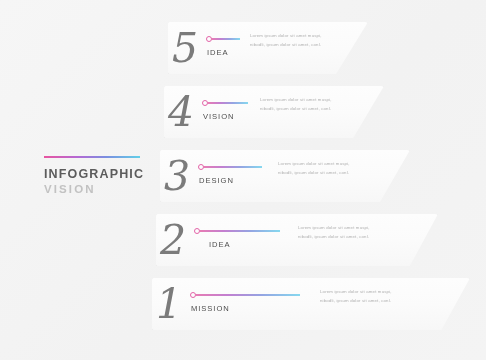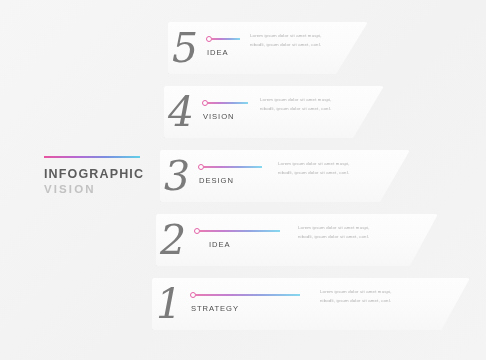--- a/index.html
+++ b/index.html
@@ -188,18 +188,18 @@
     <div class="copy" style="left:142px; top:19px;">nibodli, ipsum dolor sit amet, conl.</div>
   </div>
 
   <div class="row" style="left:152px; top:278px; width:318px;">
     <div class="plate" style="width:318px; clip-path: polygon(0 0, 100% 0, 91% 100%, 0 100%);"></div>
     <div class="num" style="left:4px;">1</div>
     <div class="conn" style="left:38px; top:13px;">
       <span class="ring"></span>
       <span class="bar" style="width:104px;"></span>
     </div>
-    <div class="label" style="left:39px; top:26px;">STRATEGY</div>
+    <div class="label" style="left:39px; top:26px;">MISSION</div>
     <div class="copy" style="left:168px; top:10px;">Lorem ipsum dolor sit amet muspi,</div>
     <div class="copy" style="left:168px; top:19px;">nibodli, ipsum dolor sit amet, conl.</div>
   </div>
 
 </div>
 
 </body></html>

